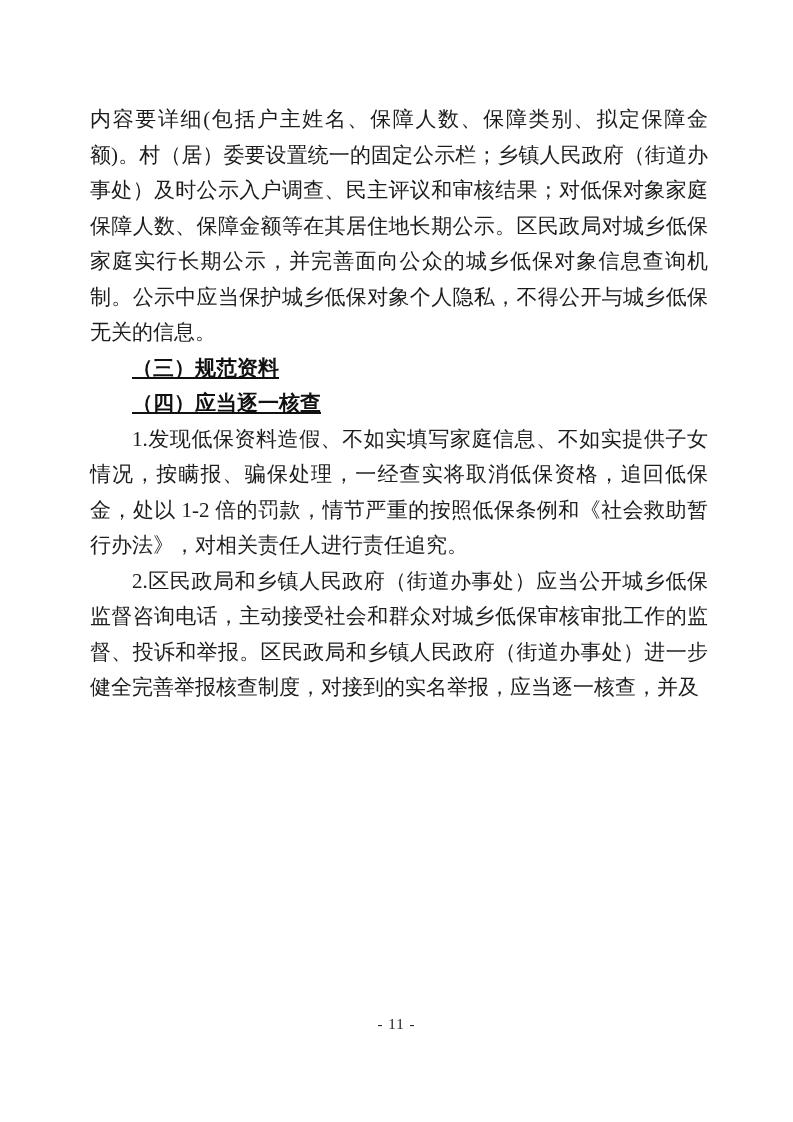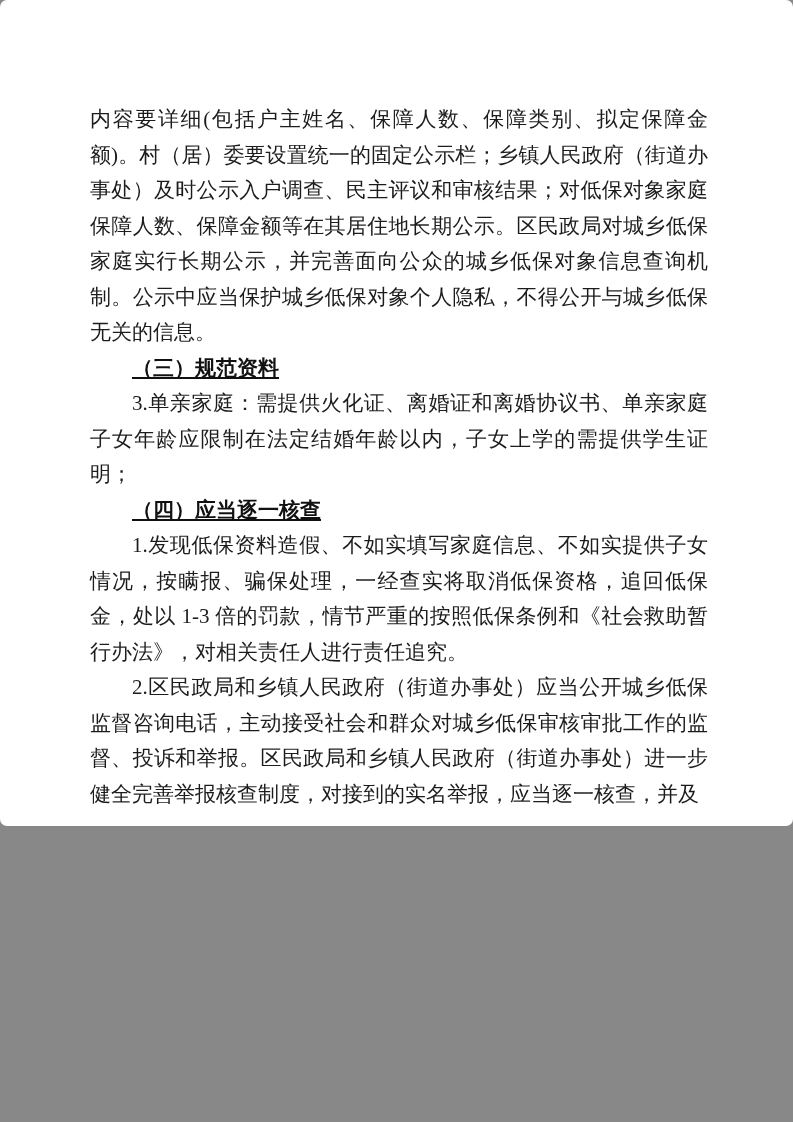--- a/index.html
+++ b/index.html
@@ -3,25 +3,24 @@
 <meta charset="utf-8">
 <style>
   * { margin: 0; padding: 0; box-sizing: border-box; }
   html, body {
     background: #888;
     font-family: "Liberation Serif", "DejaVu Serif", serif;
   }
   .page {
     position: relative;
     width: 793px;
-    height: 826px;
+    height: 1122px;
     background: #ffffff;
     margin: 0 auto;
     overflow: hidden;
-    border-radius: 7px;
   }
   .text-block {
     position: absolute;
     left: 90px;
     top: 102px;
     width: 618px;
     font-size: 21px;
     line-height: 35.5px;
     color: #1c1c1c;
     text-align: justify;
@@ -51,19 +50,18 @@
     letter-spacing: 1px;
   }
 </style>
 </head>
 <body>
 
 <div class="page">
   <div class="text-block">
     <p class="para no-indent">内容要详细(包括户主姓名、保障人数、保障类别、拟定保障金额)。村（居）委要设置统一的固定公示栏；乡镇人民政府（街道办事处）及时公示入户调查、民主评议和审核结果；对低保对象家庭保障人数、保障金额等在其居住地长期公示。区民政局对城乡低保家庭实行长期公示，并完善面向公众的城乡低保对象信息查询机制。公示中应当保护城乡低保对象个人隐私，不得公开与城乡低保无关的信息。</p>
     <p class="heading">（三）规范资料</p>
-    <p class="para">3.单亲家庭：需提供火化证、离婚证和离婚协议书、单亲家庭子女年龄应限制在法定结婚年龄以内，子女上学的需提供学生证明；</p>
     <p class="heading">（四）应当逐一核查</p>
-    <p class="para">1.发现低保资料造假、不如实填写家庭信息、不如实提供子女情况，按瞒报、骗保处理，一经查实将取消低保资格，追回低保金，处以 1-3 倍的罚款，情节严重的按照低保条例和《社会救助暂行办法》，对相关责任人进行责任追究。</p>
+    <p class="para">1.发现低保资料造假、不如实填写家庭信息、不如实提供子女情况，按瞒报、骗保处理，一经查实将取消低保资格，追回低保金，处以 1-2 倍的罚款，情节严重的按照低保条例和《社会救助暂行办法》，对相关责任人进行责任追究。</p>
     <p class="para">2.区民政局和乡镇人民政府（街道办事处）应当公开城乡低保监督咨询电话，主动接受社会和群众对城乡低保审核审批工作的监督、投诉和举报。区民政局和乡镇人民政府（街道办事处）进一步健全完善举报核查制度，对接到的实名举报，应当逐一核查，并及</p>
   </div>
   <div class="page-number">- 11 -</div>
 </div>
 
 </body></html>

